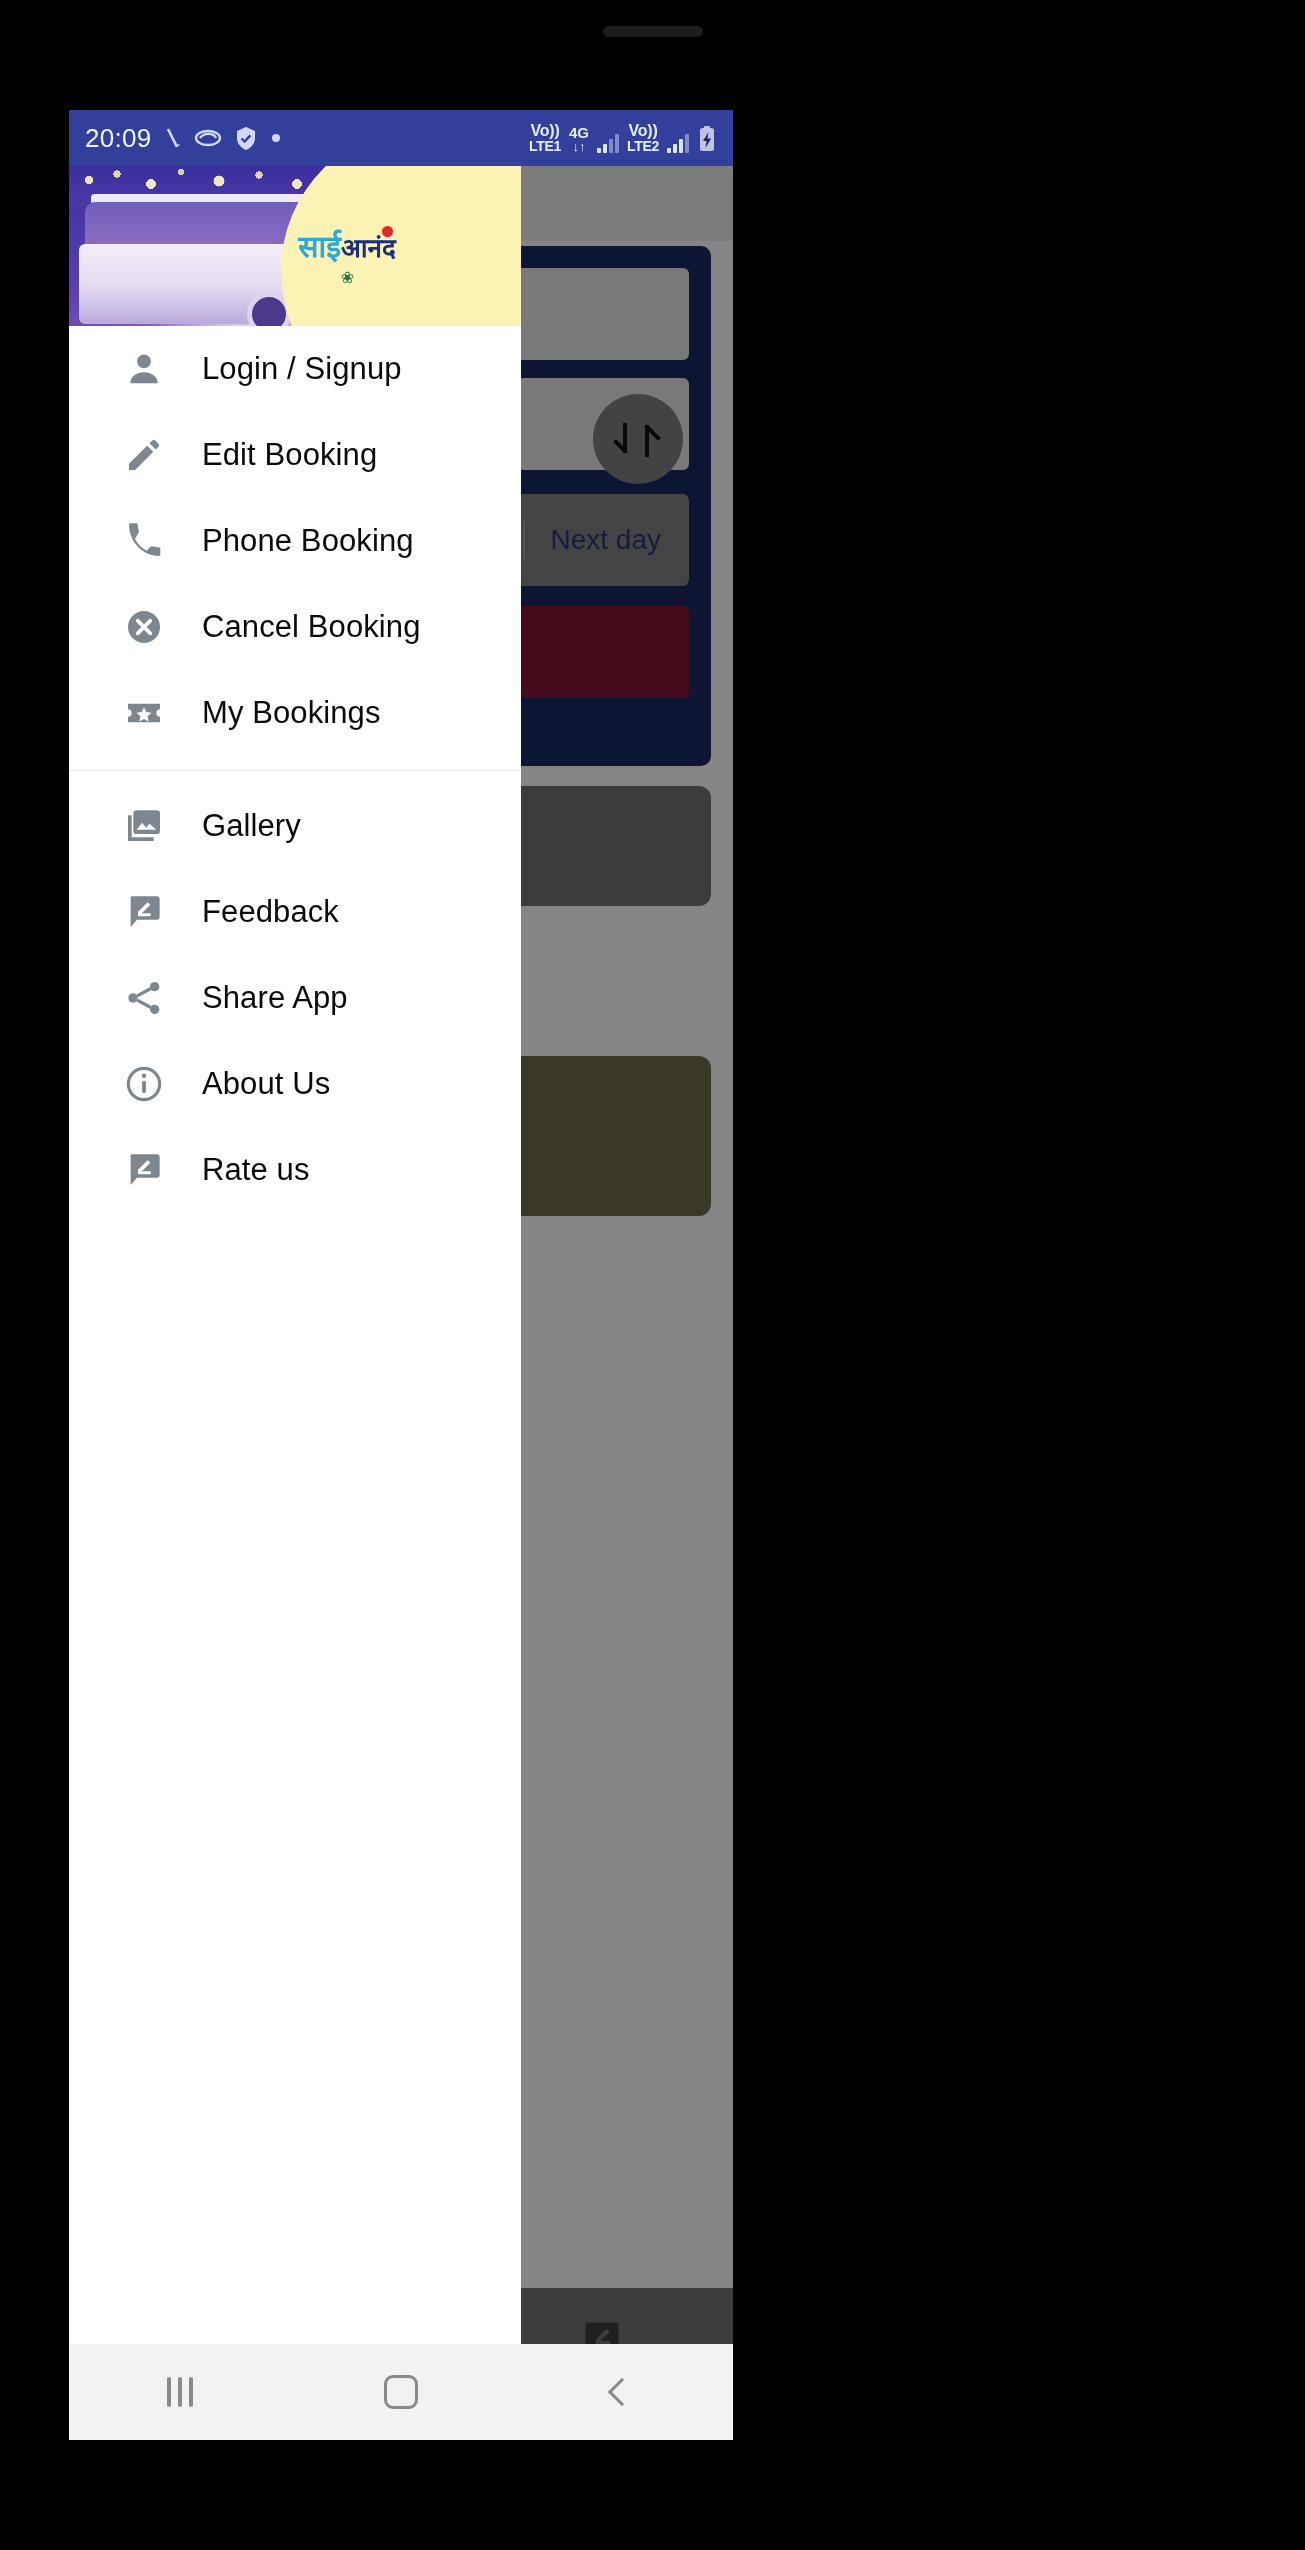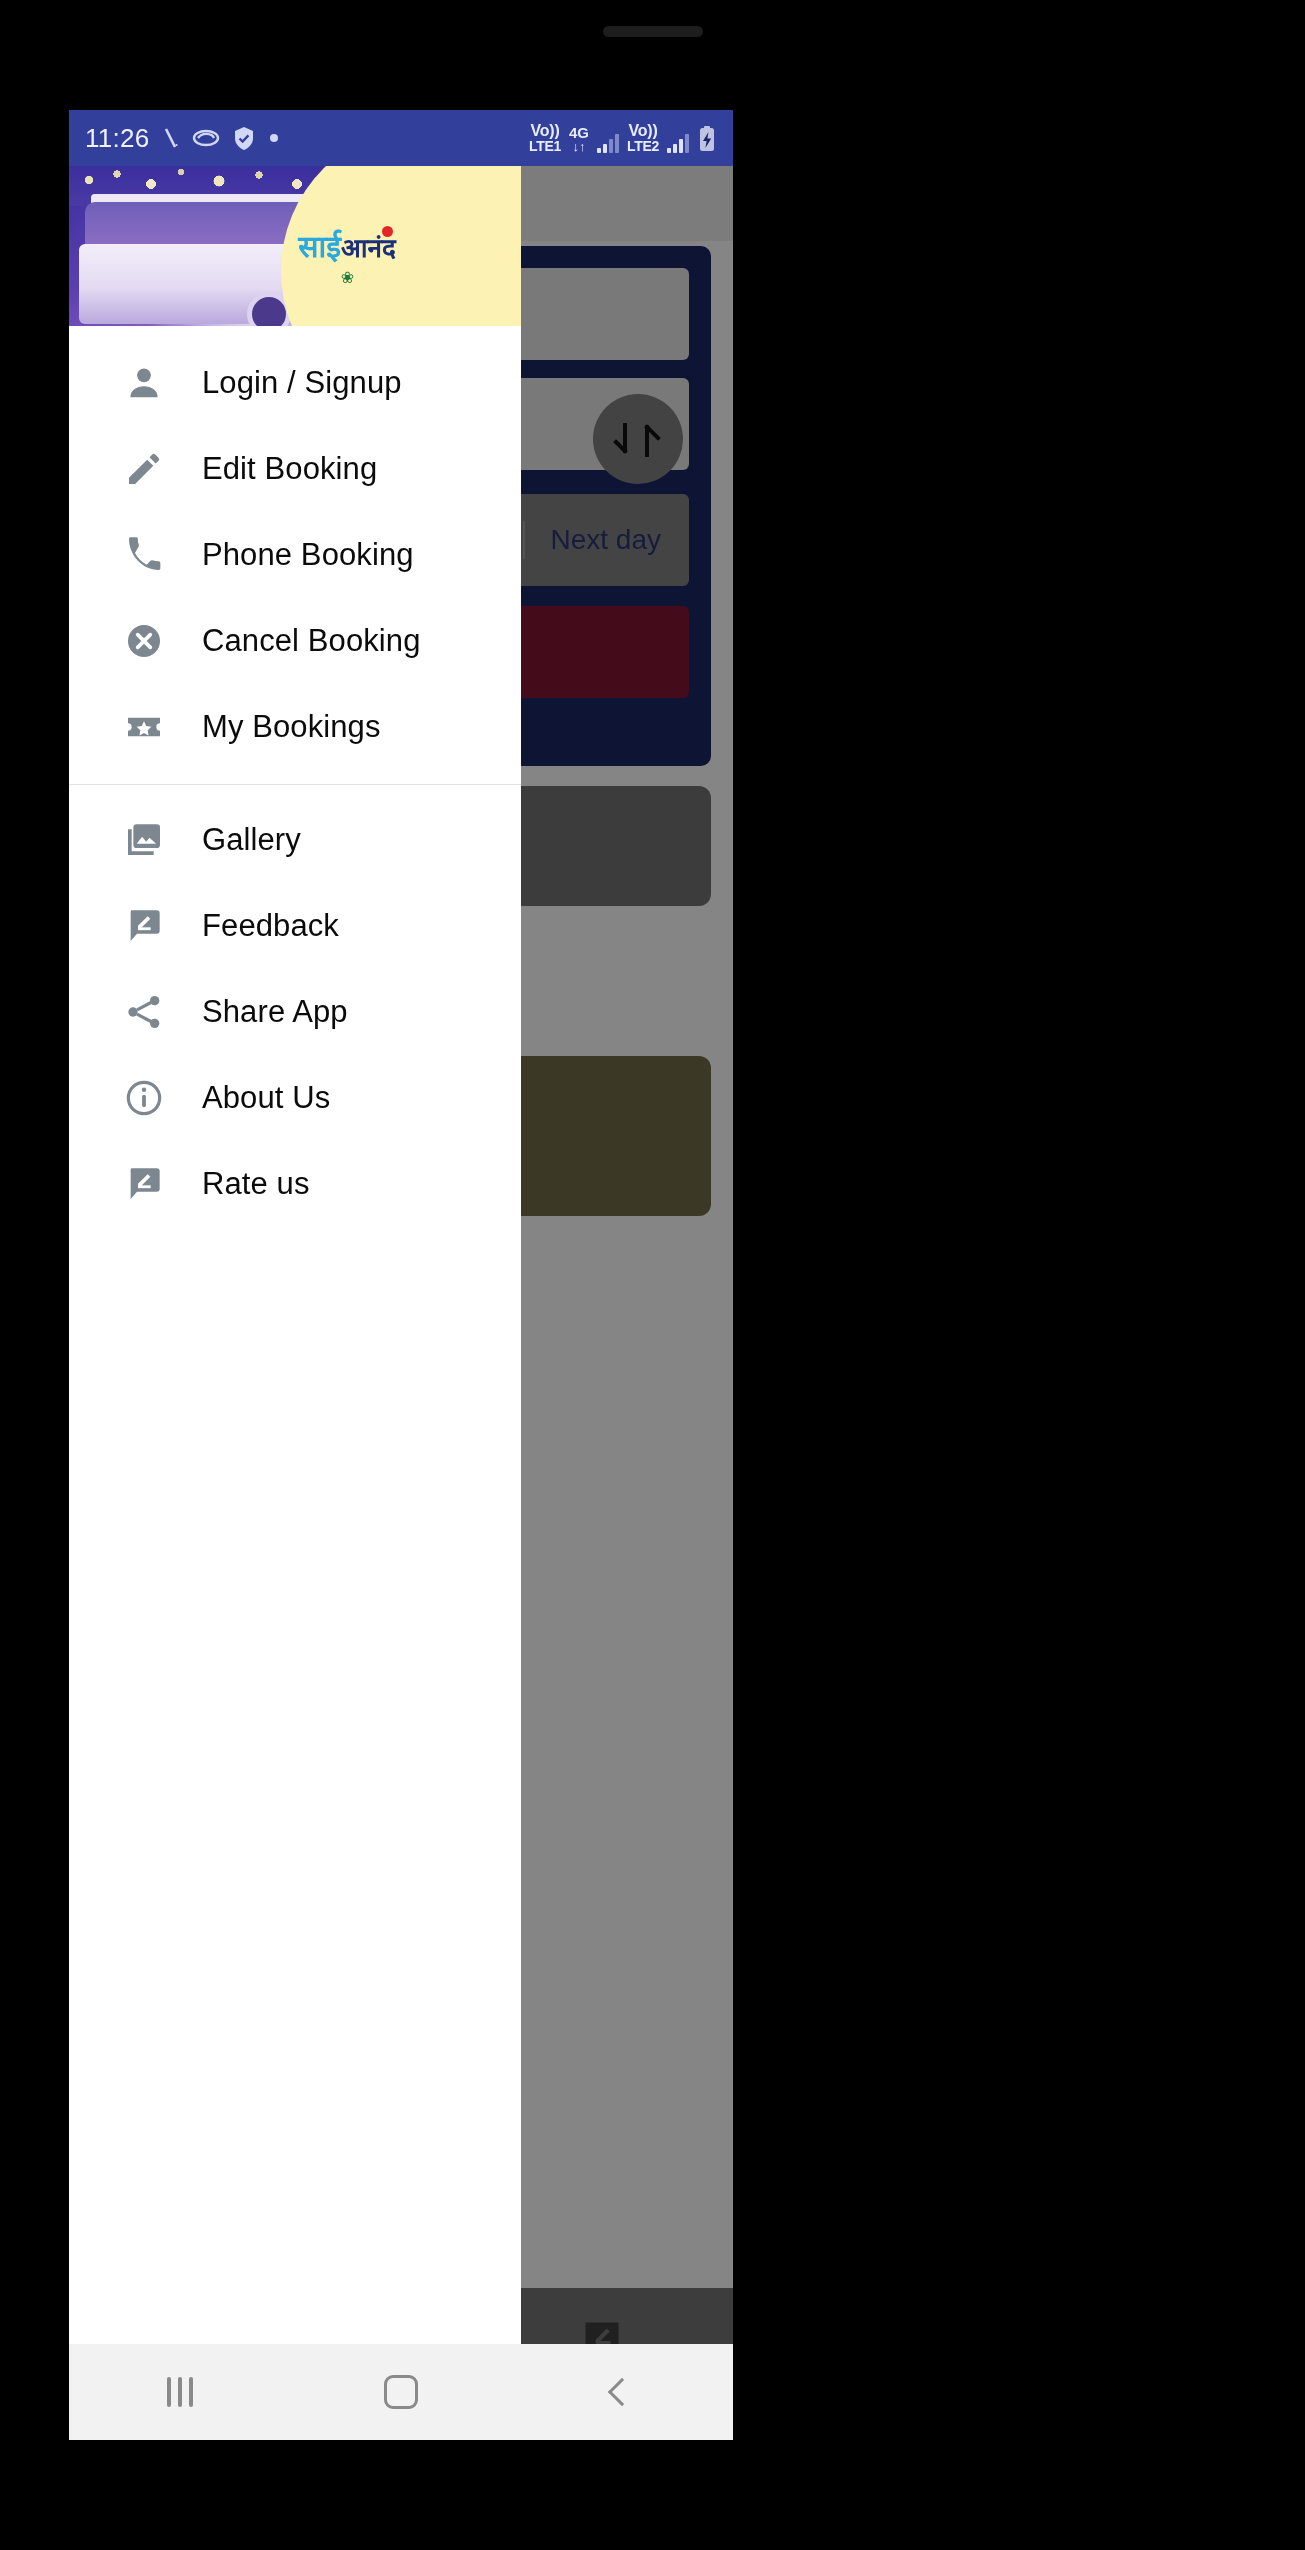--- a/index.html
+++ b/index.html
@@ -208,21 +208,21 @@
   .logo-dot {
     position:absolute; right:14px; top:-6px;
     width:11px; height:11px; border-radius:50%; background:#e3262a;
   }
   .logo-flower {
     margin-top:8px; font-size:16px; color:#1f7a3a;
     letter-spacing:-1px;
   }
 
   
-  .menu { padding-top: 14px; }
+  .menu { padding-top: 0; }
   .menu-item {
     display:flex; align-items:center;
     height:86px; padding-left:55px;
     cursor:pointer;
   }
   .mi-icon {
     width:52px; min-width:52px;
     display:flex; align-items:center; justify-content:flex-start;
     color:#7d8790;
   }
@@ -299,21 +299,21 @@
           </span>
           <span>Feedback</span>
         </div>
       </div>
     </div>
 
     <div class="scrim"></div>
 
     <div class="status-bar">
       <div class="sb-left">
-        <div class="sb-time">11:26</div>
+        <div class="sb-time">20:09</div>
         <span class="sb-ico">
           <svg width="16" height="26" viewBox="0 0 16 26" aria-hidden="true">
             <path d="M3 4 L12 22" stroke="#dfe4ff" stroke-width="2.6" fill="none"></path>
             <circle cx="13.5" cy="20" r="1.1" fill="#dfe4ff"></circle>
           </svg>
         </span>
         <span class="sb-ico">
           <svg width="28" height="22" viewBox="0 0 28 22" aria-hidden="true">
             <ellipse cx="14" cy="11" rx="12" ry="7" fill="none" stroke="#dfe4ff" stroke-width="2.4"></ellipse>
             <path d="M6 11 C10 5, 20 6, 22 11" stroke="#dfe4ff" stroke-width="2.4" fill="none"></path>

